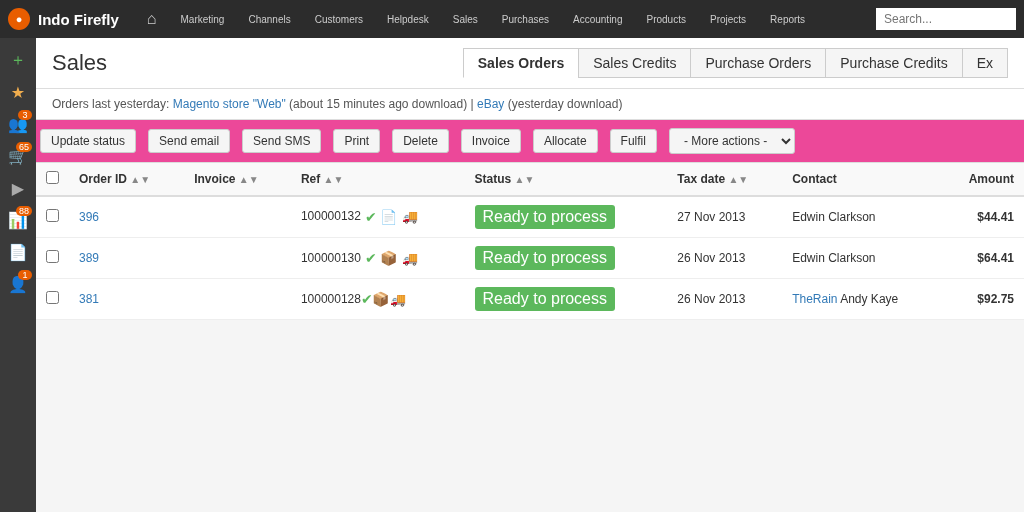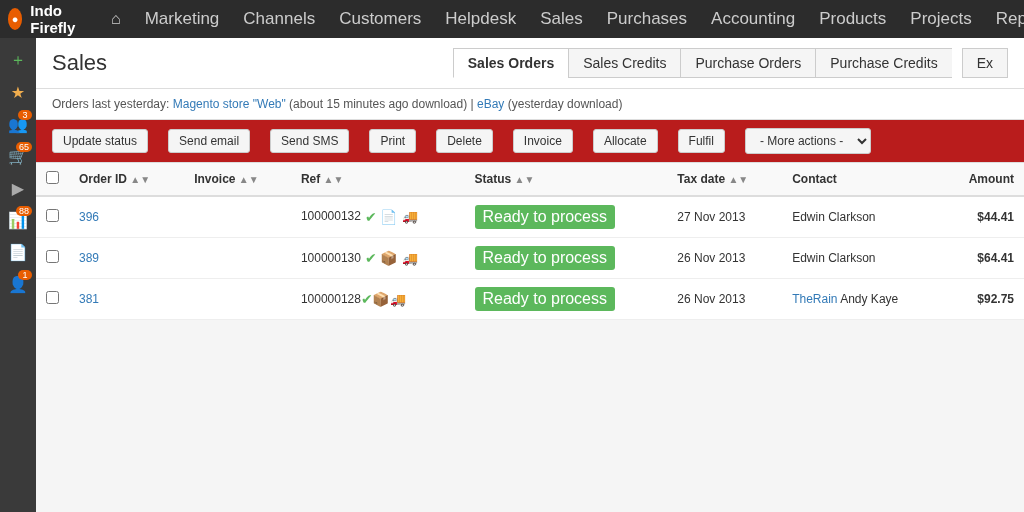--- a/index.html
+++ b/index.html
@@ -42,21 +42,21 @@
       gap: 0;
       flex: 1;
     }
     .nav-link {
       color: #ccc;
       padding: 0 12px;
       height: 38px;
       display: flex;
       align-items: center;
       cursor: pointer;
-      font-size: 17px;
+      font-size: 10px;
     }
     .nav-link.home { font-size: 16px; }
     .nav-search {
       background: #fff;
       border: none;
       padding: 4px 8px;
       width: 140px;
       font-size: 12px;
     }
 
@@ -130,45 +130,45 @@
     }
     .tab {
       padding: 6px 14px;
       border: 1px solid #ccc;
       background: #f5f5f5;
       cursor: pointer;
       font-size: 14px;
       color: #333;
       border-right: none;
     }
-    .tab:last-child { border-right: 1px solid #ccc; margin-left: 10px; }
+    .tab:last-child { border-right: 1px solid #ccc; }
     .tab.active {
       background: #fff;
       border-bottom: 1px solid #fff;
       font-weight: bold;
     }
 
     
     .subheader {
       background: #fff;
       padding: 8px 16px;
       border-bottom: 1px solid #ddd;
       font-size: 12px;
       color: #555;
     }
     .subheader a { color: #337ab7; text-decoration: none; }
 
     
     .toolbar {
-      background: #b91c1c;
-      padding: 8px 16px;
+      background: #ec4899;
+      padding: 8px 4px;
       border-bottom: 1px solid #ddd;
       display: flex;
       align-items: center;
-      gap: 20px;
+      gap: 12px;
       flex-wrap: nowrap;
     }
     .toolbar-btn {
       padding: 4px 10px;
       border: 1px solid #ccc;
       background: #f5f5f5;
       cursor: pointer;
       font-size: 12px;
       color: #333;
       border-radius: 3px;

